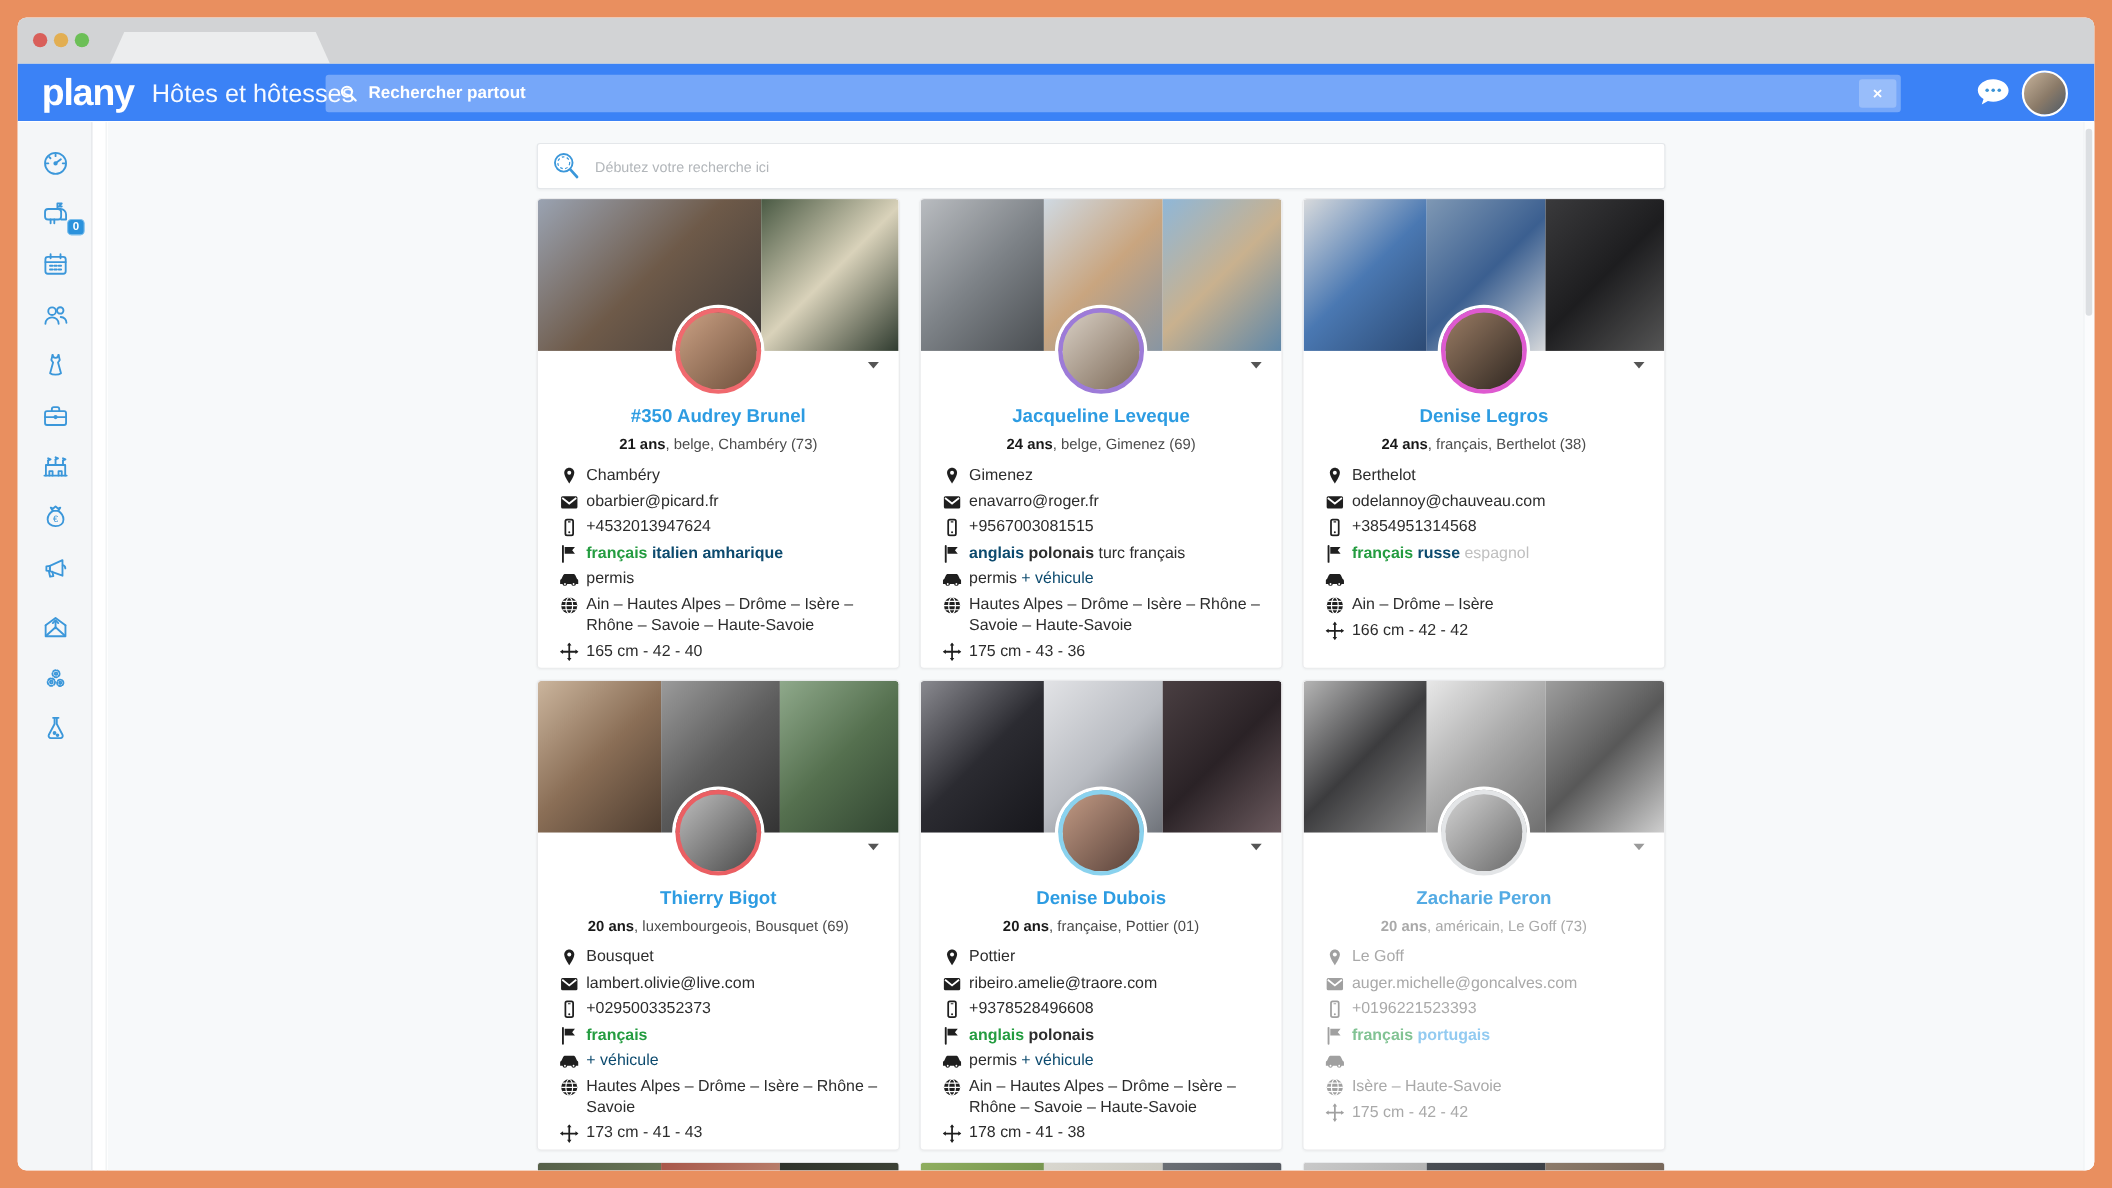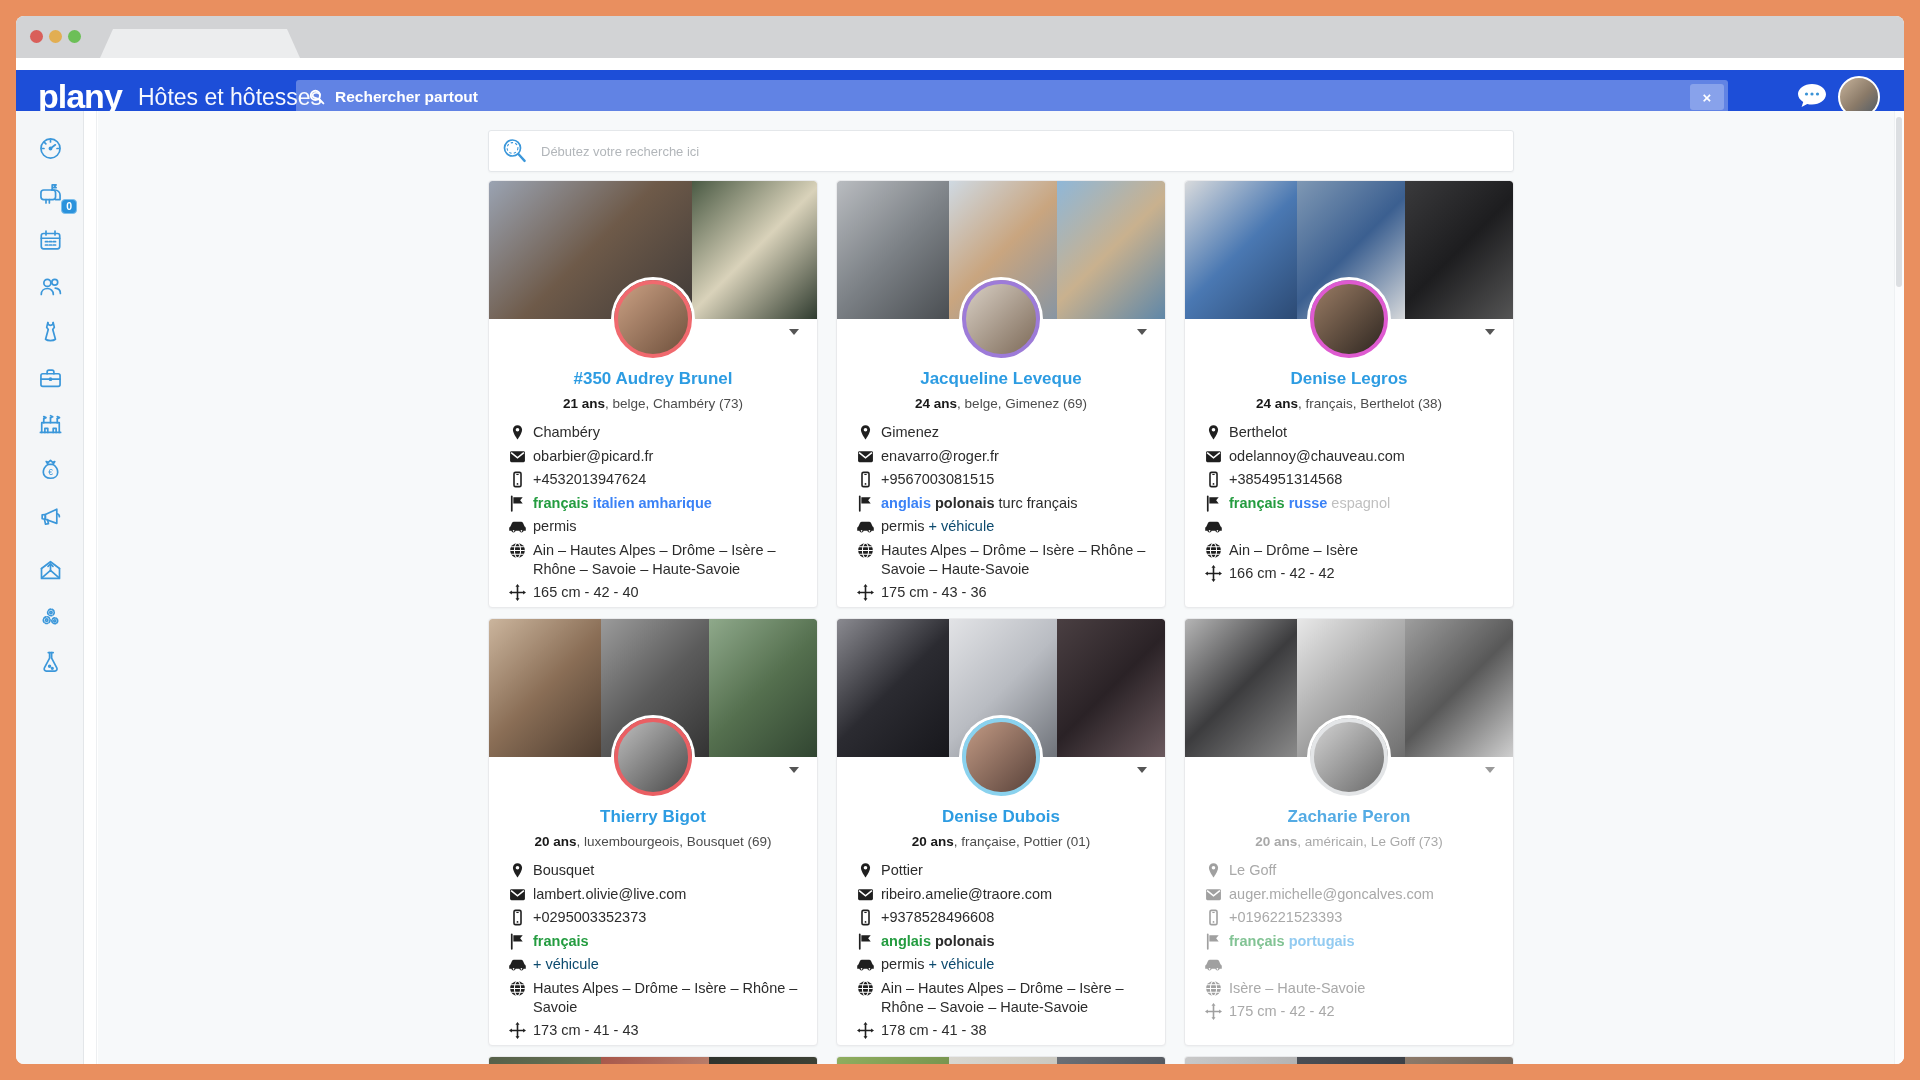--- a/index.html
+++ b/index.html
@@ -11,21 +11,21 @@
 
   
   .chrome { position:absolute; left:0; top:0; right:0; height:42px; background:#d2d3d5; }
   .dots { position:absolute; left:14px; top:14px; display:flex; gap:6px; }
   .dot { width:13px; height:13px; border-radius:50%; }
   .dot.r { background:#d95f5a; } .dot.y { background:#e2ae52; } .dot.g { background:#6cbf57; }
   .tab { position:absolute; left:84px; bottom:0; width:200px; height:29px; background:#ecedee;
          clip-path:polygon(13px 0, calc(100% - 13px) 0, 100% 100%, 0 100%); }
 
   
-  .appbar { position:absolute; left:0; top:54px; right:0; height:41px; background:#1d4ed8; }
+  .appbar { position:absolute; left:0; top:42px; right:0; height:52px; background:#3b82f6; }
   .logo { position:absolute; left:22px; top:7px; color:#fff; font-size:34px; font-weight:700; letter-spacing:-1px; }
   .app-title { position:absolute; left:122px; top:14px; color:rgba(255,255,255,.96); font-size:23px; font-weight:400; }
   .hsearch { position:absolute; left:280px; top:10px; width:1432px; height:34px; background:rgba(255,255,255,.30);
              border-radius:3px; display:flex; align-items:center; padding:0 42px 0 12px; }
   .hsearch input { flex:1; background:transparent; border:none; outline:none; color:#fff; font-size:15.5px; font-family:inherit;font-weight:bold; }
   .hsearch input::placeholder { color:#fff; opacity:1; font-weight:600; }
   .hsearch .mag { margin-right:9px; display:flex; }
   .hclear { position:absolute; right:4px; top:4px; width:34px; height:26px; border:none; background:rgba(255,255,255,.25);
             border-radius:3px; color:#fff; font-size:15px; font-weight:700; cursor:pointer; line-height:1; }
   .chatbtn { position:absolute; right:76px; top:13px; width:32px; height:28px; }
@@ -61,21 +61,21 @@
   .caret { position:absolute; right:18px; top:148px; width:0; height:0; border-left:5px solid transparent;
            border-right:5px solid transparent; border-top:6px solid #555; cursor:pointer; }
   .cbody { padding:50px 14px 0; }
   .cname { display:block; text-align:center; color:#2d9ce2; font-size:17px; font-weight:700; text-decoration:none; cursor:pointer; }
   .csub { text-align:center; font-size:13.5px; color:#4c4c4c; margin-top:7px; }
   .csub b { color:#191919; }
   .rows { margin-top:12px; }
   .row { position:relative; padding-left:30px; font-size:14.5px; color:#2c2c2c; line-height:19px; margin-bottom:4.5px; min-height:19px; }
   .row-icon { position:absolute; left:6px; top:1px; width:17px; height:17px; color:#1f1f1f; display:flex; }
   .tok { margin-right:4px; }
-  .lg-green { color:#249c40; font-weight:700; } .lg-blue { color:#3b82f6; font-weight:700; }
+  .lg-green { color:#249c40; font-weight:700; } .lg-blue { color:#0c4a6e; font-weight:700; }
   .lg-bold { color:#2c2c2c; font-weight:700; } .lg-plain { color:#2c2c2c; } .lg-muted { color:#bfbfbf; }
   .dr-plain { color:#2c2c2c; } .dr-blue { color:#0c4a6e; font-weight:400; }
 
   .card.inactive .row, .card.inactive .csub, .card.inactive .csub b { color:#a9a9a9; }
   .card.inactive .row-icon { color:#a0a0a0; }
   .card.inactive .cname { color:#54abe4; }
   .card.inactive .lg-green { color:#82c394; } .card.inactive .lg-blue { color:#93cbf1; }
   .card.inactive .caret { border-top-color:#9a9a9a; }
 
   .stub { width:330px; height:140px; border-radius:4px 4px 0 0; display:flex; overflow:hidden; border:1px solid #e9eaec; border-bottom:none; }

